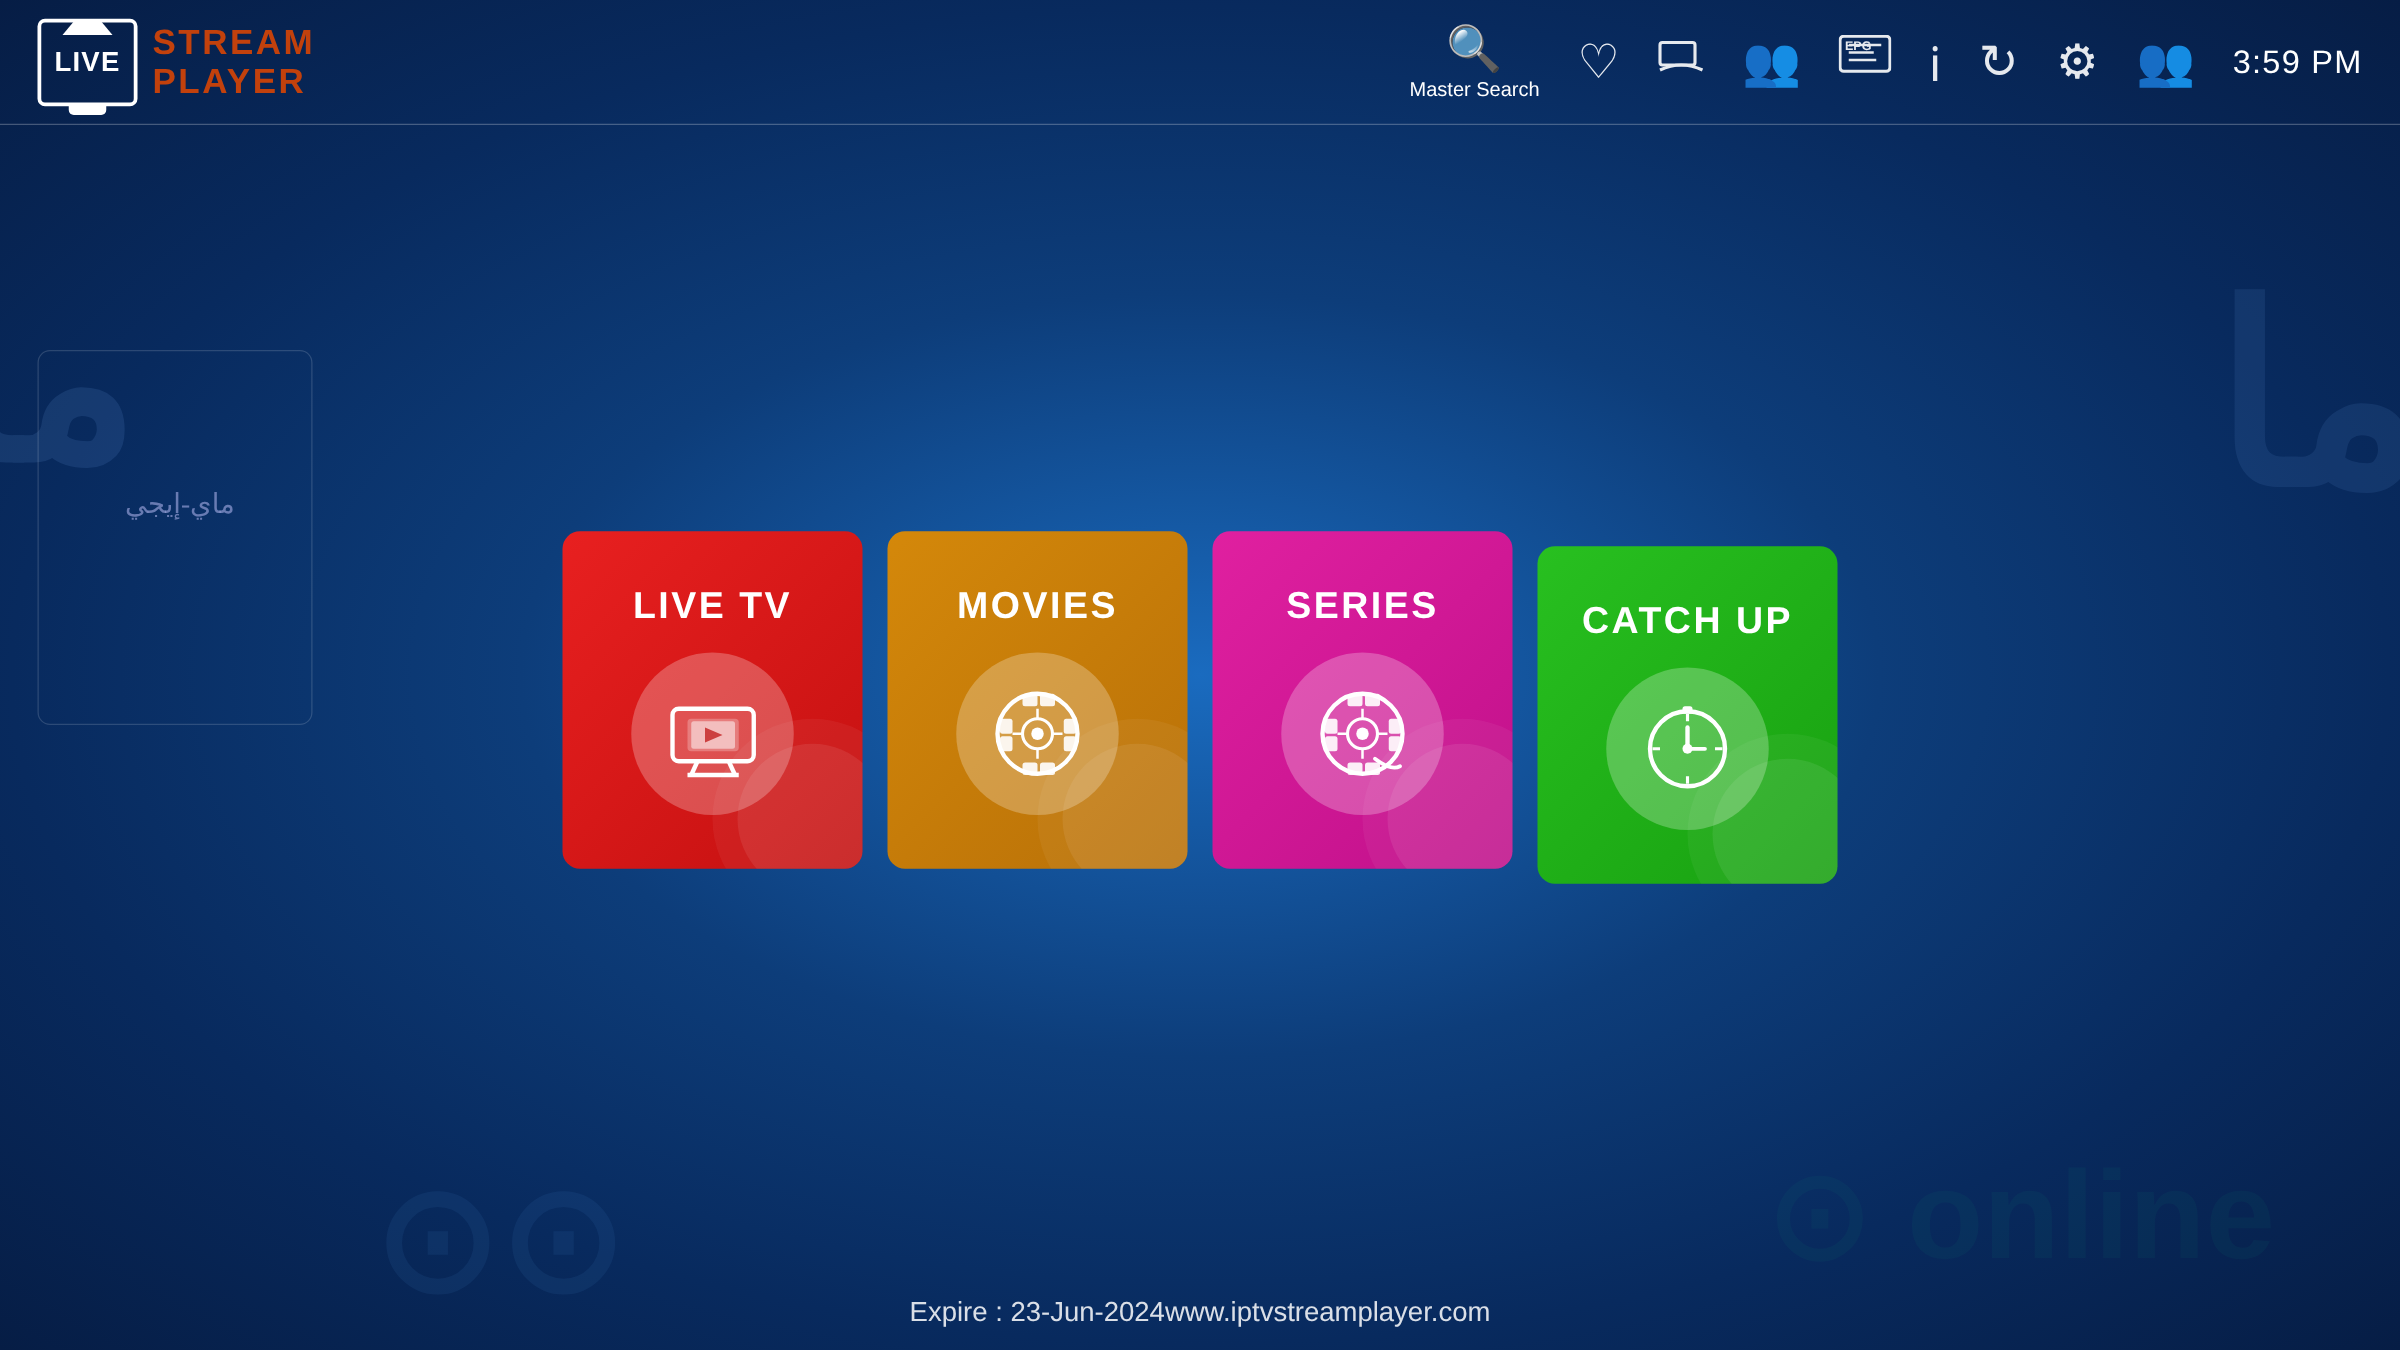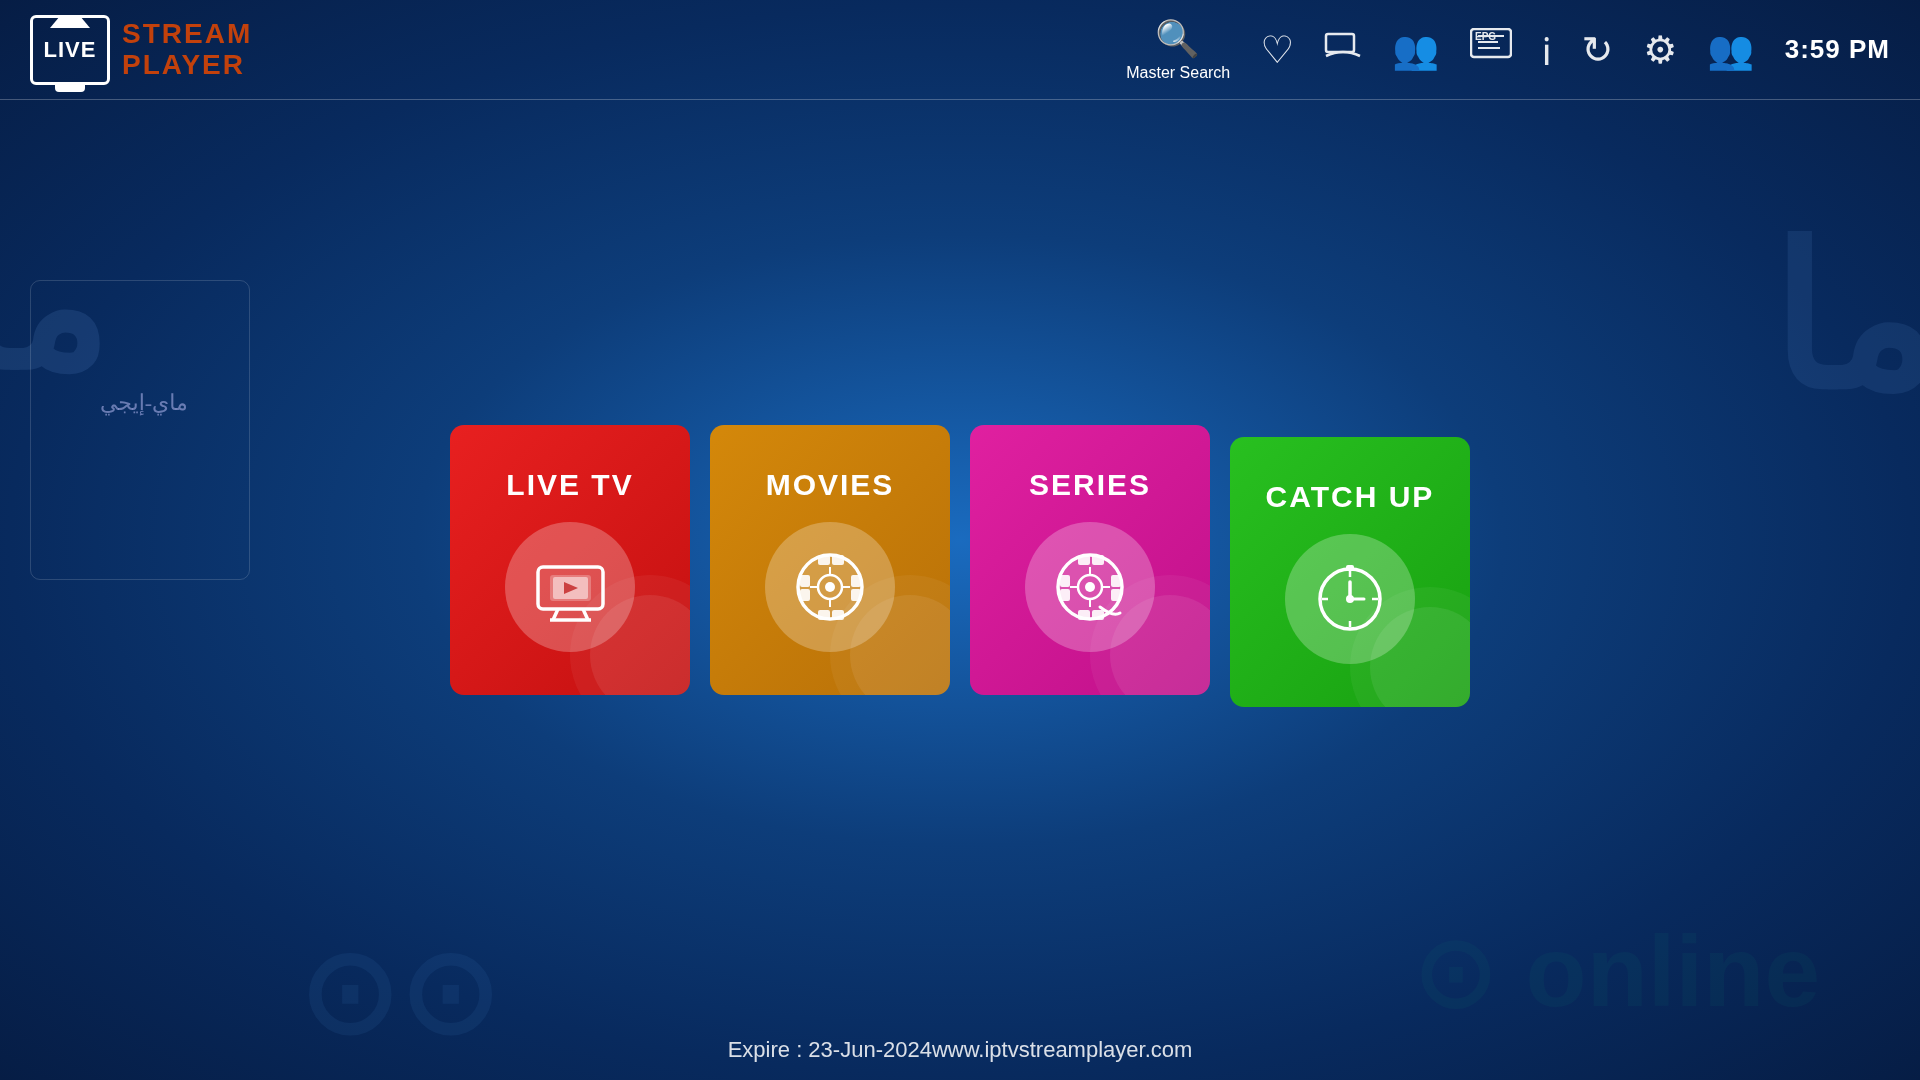--- a/index.html
+++ b/index.html
@@ -145,21 +145,21 @@
 
     .header-icon {
       font-size: 38px;
       color: white;
       cursor: pointer;
       opacity: 0.9;
     }
 
     .time-display {
       font-size: 26px;
-      font-weight: 700;
+      font-weight: 400;
       color: white;
       letter-spacing: 1px;
     }
 
     
     .main-content {
       display: flex;
       align-items: center;
       justify-content: center;
       height: calc(100% - 100px - 60px);

